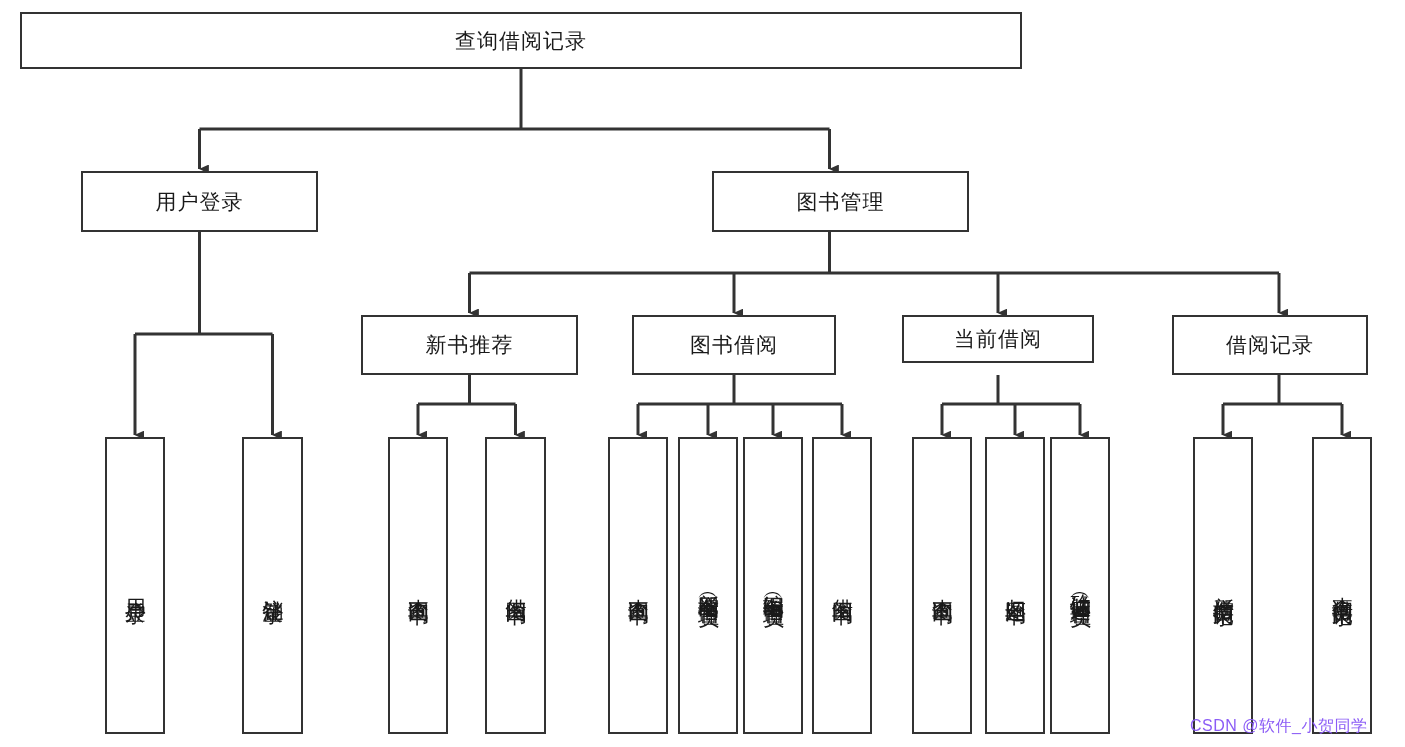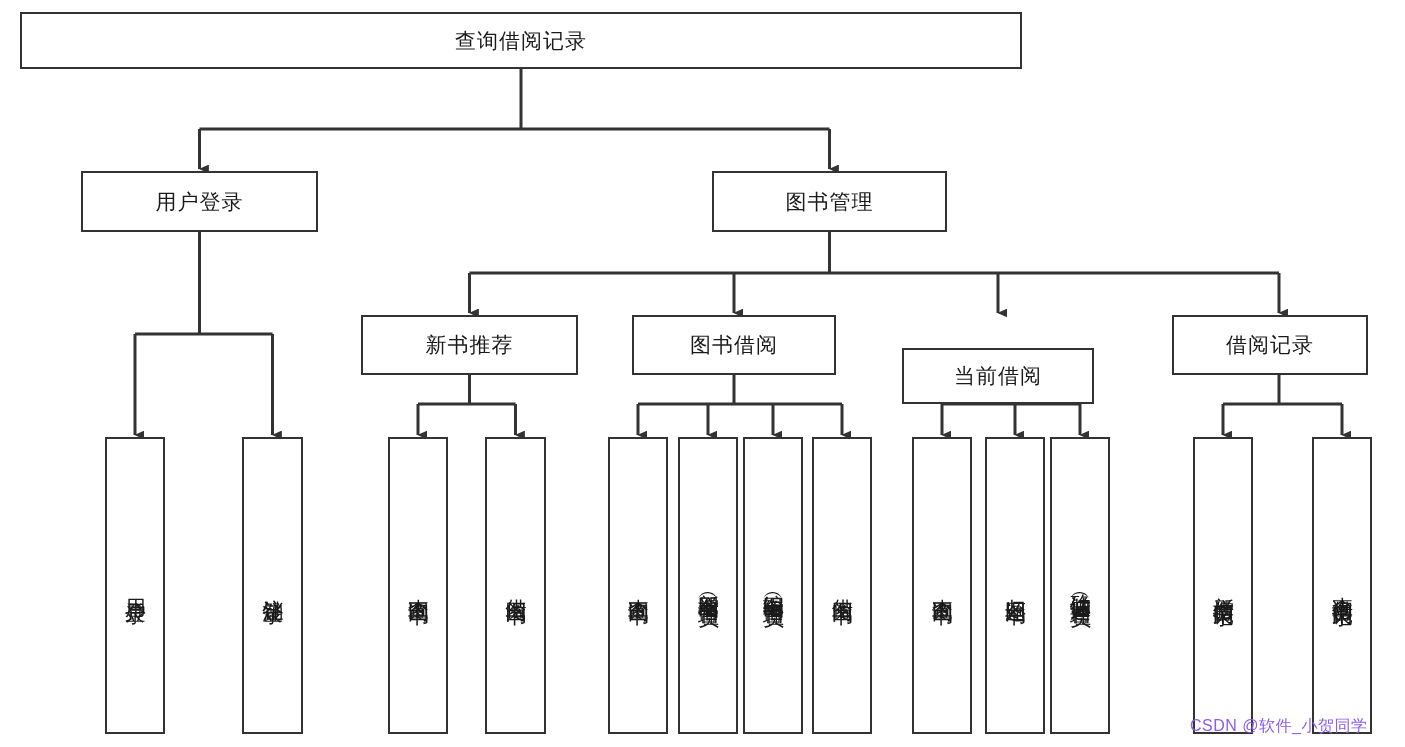--- a/index.html
+++ b/index.html
@@ -110,30 +110,30 @@
       </g>
   </svg>
 
   <div id="nodes-layer">
       <div class="node horizontal" style="left: 20px; top: 12px; width: 1002px; height: 57px;">
         <span class="hlabel">查询借阅记录</span>
       </div>
       <div class="node horizontal" style="left: 81px; top: 171px; width: 237px; height: 61px;">
         <span class="hlabel">用户登录</span>
       </div>
-      <div class="node horizontal" style="left: 712px; top: 171px; width: 235px; height: 61px;">
+      <div class="node horizontal" style="left: 712px; top: 171px; width: 257px; height: 61px;">
         <span class="hlabel">图书管理</span>
       </div>
       <div class="node horizontal" style="left: 361px; top: 315px; width: 217px; height: 60px; align-items: center;">
         <span class="hlabel">新书推荐</span>
       </div>
       <div class="node horizontal" style="left: 632px; top: 315px; width: 204px; height: 60px;">
         <span class="hlabel">图书借阅</span>
       </div>
-      <div class="node horizontal" style="left: 902px; top: 315px; width: 192px; height: 56px; margin-top: 33px;">
+      <div class="node horizontal" style="left: 902px; top: 315px; width: 192px; height: 48px;">
         <span class="hlabel">当前借阅</span>
       </div>
       <div class="node horizontal" style="left: 1172px; top: 315px; width: 196px; height: 60px;">
         <span class="hlabel">借阅记录</span>
       </div>
       <div class="node vertical" style="left: 105px; top: 437px; width: 60px; height: 297px;">
         <span class="vlabel">用户登录</span>
       </div>
       <div class="node vertical" style="left: 242px; top: 437px; width: 61px; height: 297px;">
         <span class="vlabel">注销登录</span>

